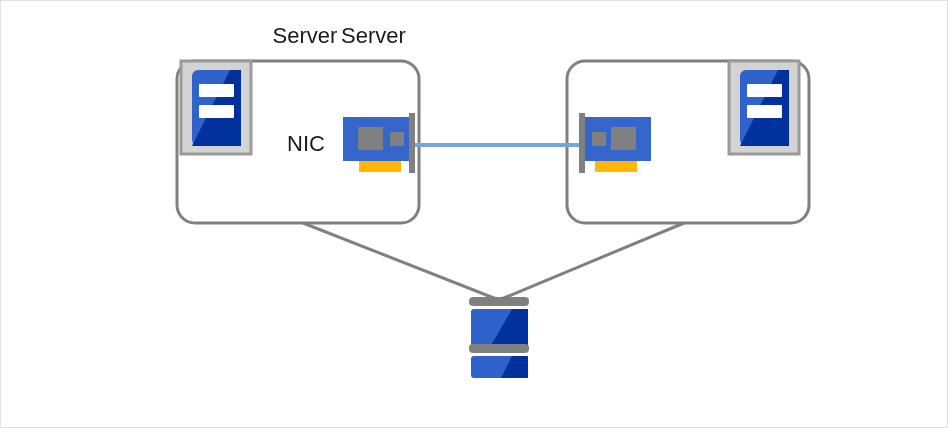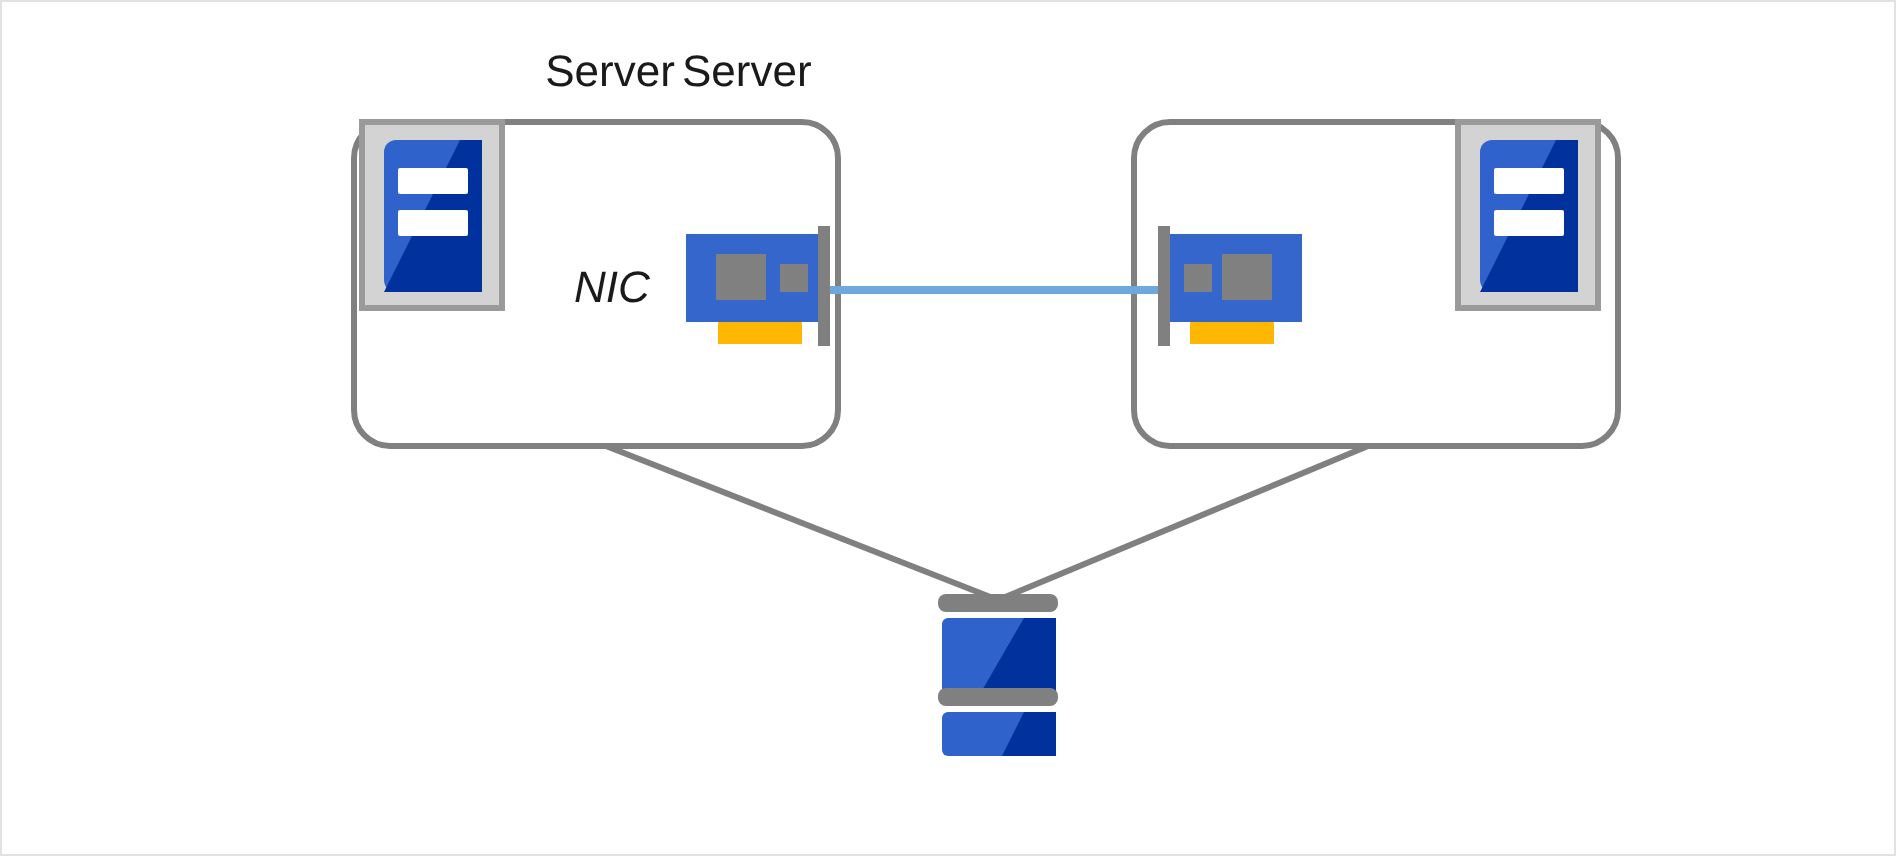--- a/index.html
+++ b/index.html
@@ -41,21 +41,20 @@
   }
   #label-server-right {
     left: 340px; top: 24px;
     width: 1000px;
     text-align: left;
     font-size: 22px;
   }
   #label-nic {
     left: 286px; top: 132px;
     font-size: 22px;
-    font-style: italic;
   }
   #label-shared-disk {
     left: 348px; top: 381px;
     width: 300px;
     text-align: center;
     font-size: 22px;
   }
 </style>
 </head>
 <body>

